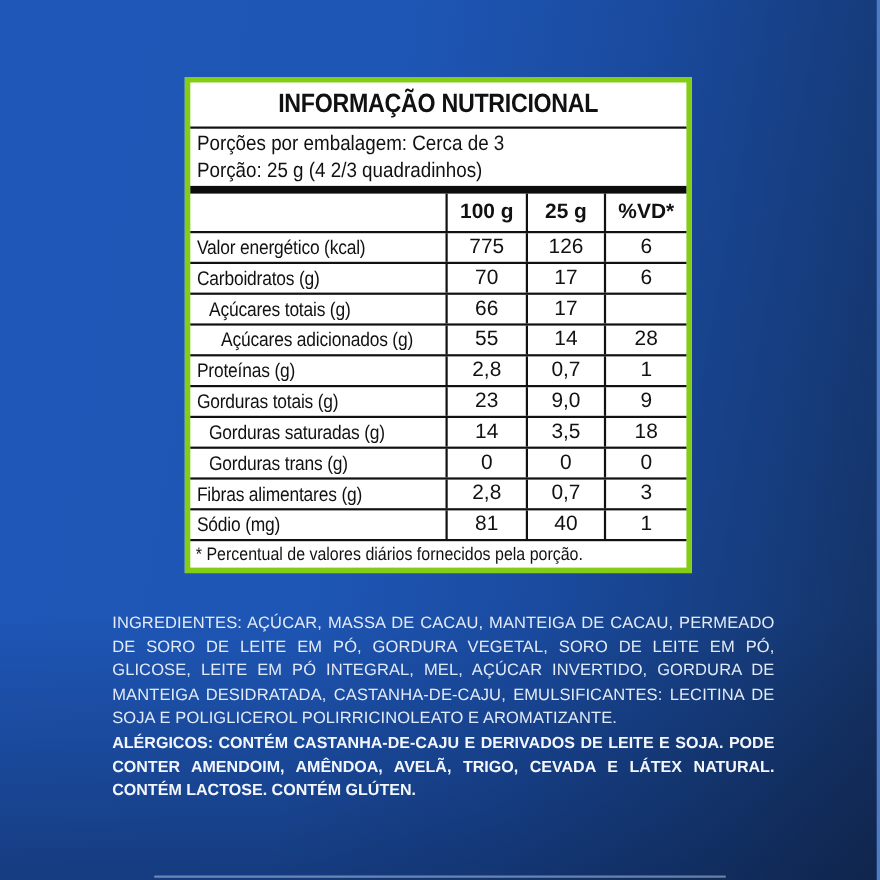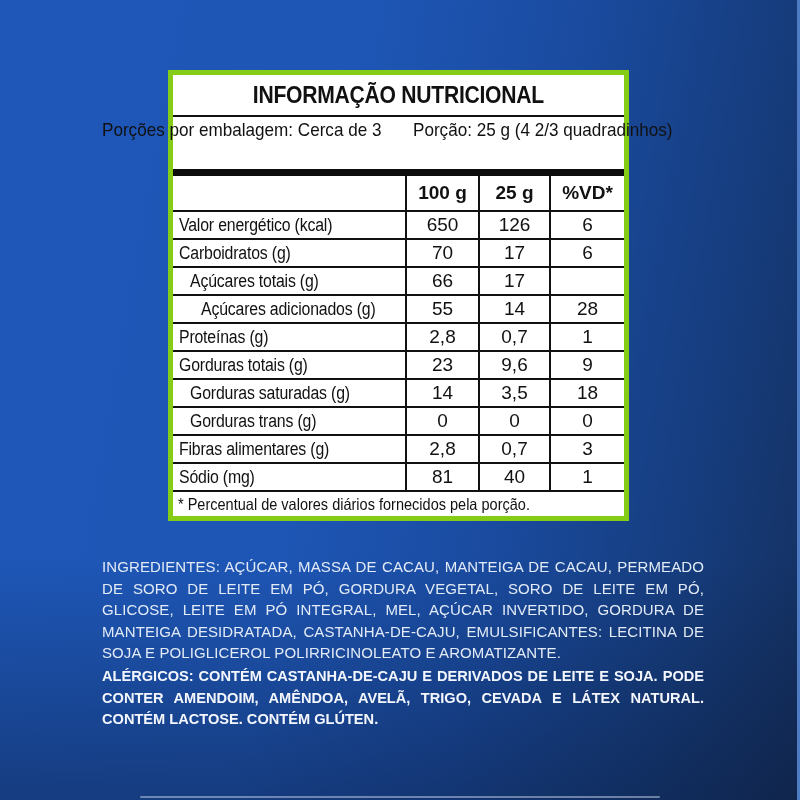--- a/index.html
+++ b/index.html
@@ -13,21 +13,21 @@
   .bottom-glare{position:absolute;bottom:2px;left:140px;width:520px;height:2px;
       background:rgba(198,212,232,0.5);border-radius:2px;}
 
   
   .label-box{position:absolute;left:168px;top:70px;width:461px;height:451px;background:#ffffff;
       border:5px solid #84cc16;box-sizing:border-box;display:flex;flex-direction:column;color:#111;}
   .lb-title{height:40px;display:flex;align-items:center;justify-content:center;
       font-size:24px;font-weight:bold;letter-spacing:-0.3px;white-space:nowrap;}
   .lb-title>span{display:inline-block;transform:scaleX(0.88);}
   .lb-rule{height:0;border-top:2px solid #111;}
-  .lb-serving{height:52px;padding-left:6px;display:flex;flex-direction:row;justify-content:center;}
+  .lb-serving{height:52px;padding-left:6px;display:flex;flex-direction:column;justify-content:center;}
   .lb-serving .line{font-size:19px;line-height:25px;white-space:nowrap;}
   .lb-serving .line>span{display:inline-block;transform:scaleX(0.9);transform-origin:0 50%;}
   .lb-bar{height:7px;background:#0d0d0d;}
   .thead,.trow{display:flex;box-sizing:border-box;border-bottom:2px solid #111;}
   .thead{height:36px;}
   .trow{height:28px;}
   .cl{flex:1;display:flex;align-items:center;white-space:nowrap;}
   .cl>span{display:inline-block;transform:scaleX(0.88);transform-origin:0 50%;font-size:18px;letter-spacing:-0.2px;}
   .ind0{padding-left:6px;}
   .ind1{padding-left:17px;}
@@ -74,21 +74,21 @@
       <div class="cl ind0"></div>
       <div class="cv v1">100 g</div>
       <div class="cv v2">25 g</div>
       <div class="cv v3">%VD*</div>
     </div>
 
     <div class="trow">
       <div class="cl ind0">
           <span>Valor energético (kcal)</span>
         </div>
-      <div class="cv v1">650</div>
+      <div class="cv v1">775</div>
       <div class="cv v2">126</div>
       <div class="cv v3">6</div>
     </div>
     <div class="trow">
       <div class="cl ind0">
           <span>Carboidratos (g)</span>
         </div>
       <div class="cv v1">70</div>
       <div class="cv v2">17</div>
       <div class="cv v3">6</div>
@@ -115,21 +115,21 @@
         </div>
       <div class="cv v1">2,8</div>
       <div class="cv v2">0,7</div>
       <div class="cv v3">1</div>
     </div>
     <div class="trow">
       <div class="cl ind0">
           <span>Gorduras totais (g)</span>
         </div>
       <div class="cv v1">23</div>
-      <div class="cv v2">9,6</div>
+      <div class="cv v2">9,0</div>
       <div class="cv v3">9</div>
     </div>
     <div class="trow">
       <div class="cl ind1">
           <span>Gorduras saturadas (g)</span>
         </div>
       <div class="cv v1">14</div>
       <div class="cv v2">3,5</div>
       <div class="cv v3">18</div>
     </div>

